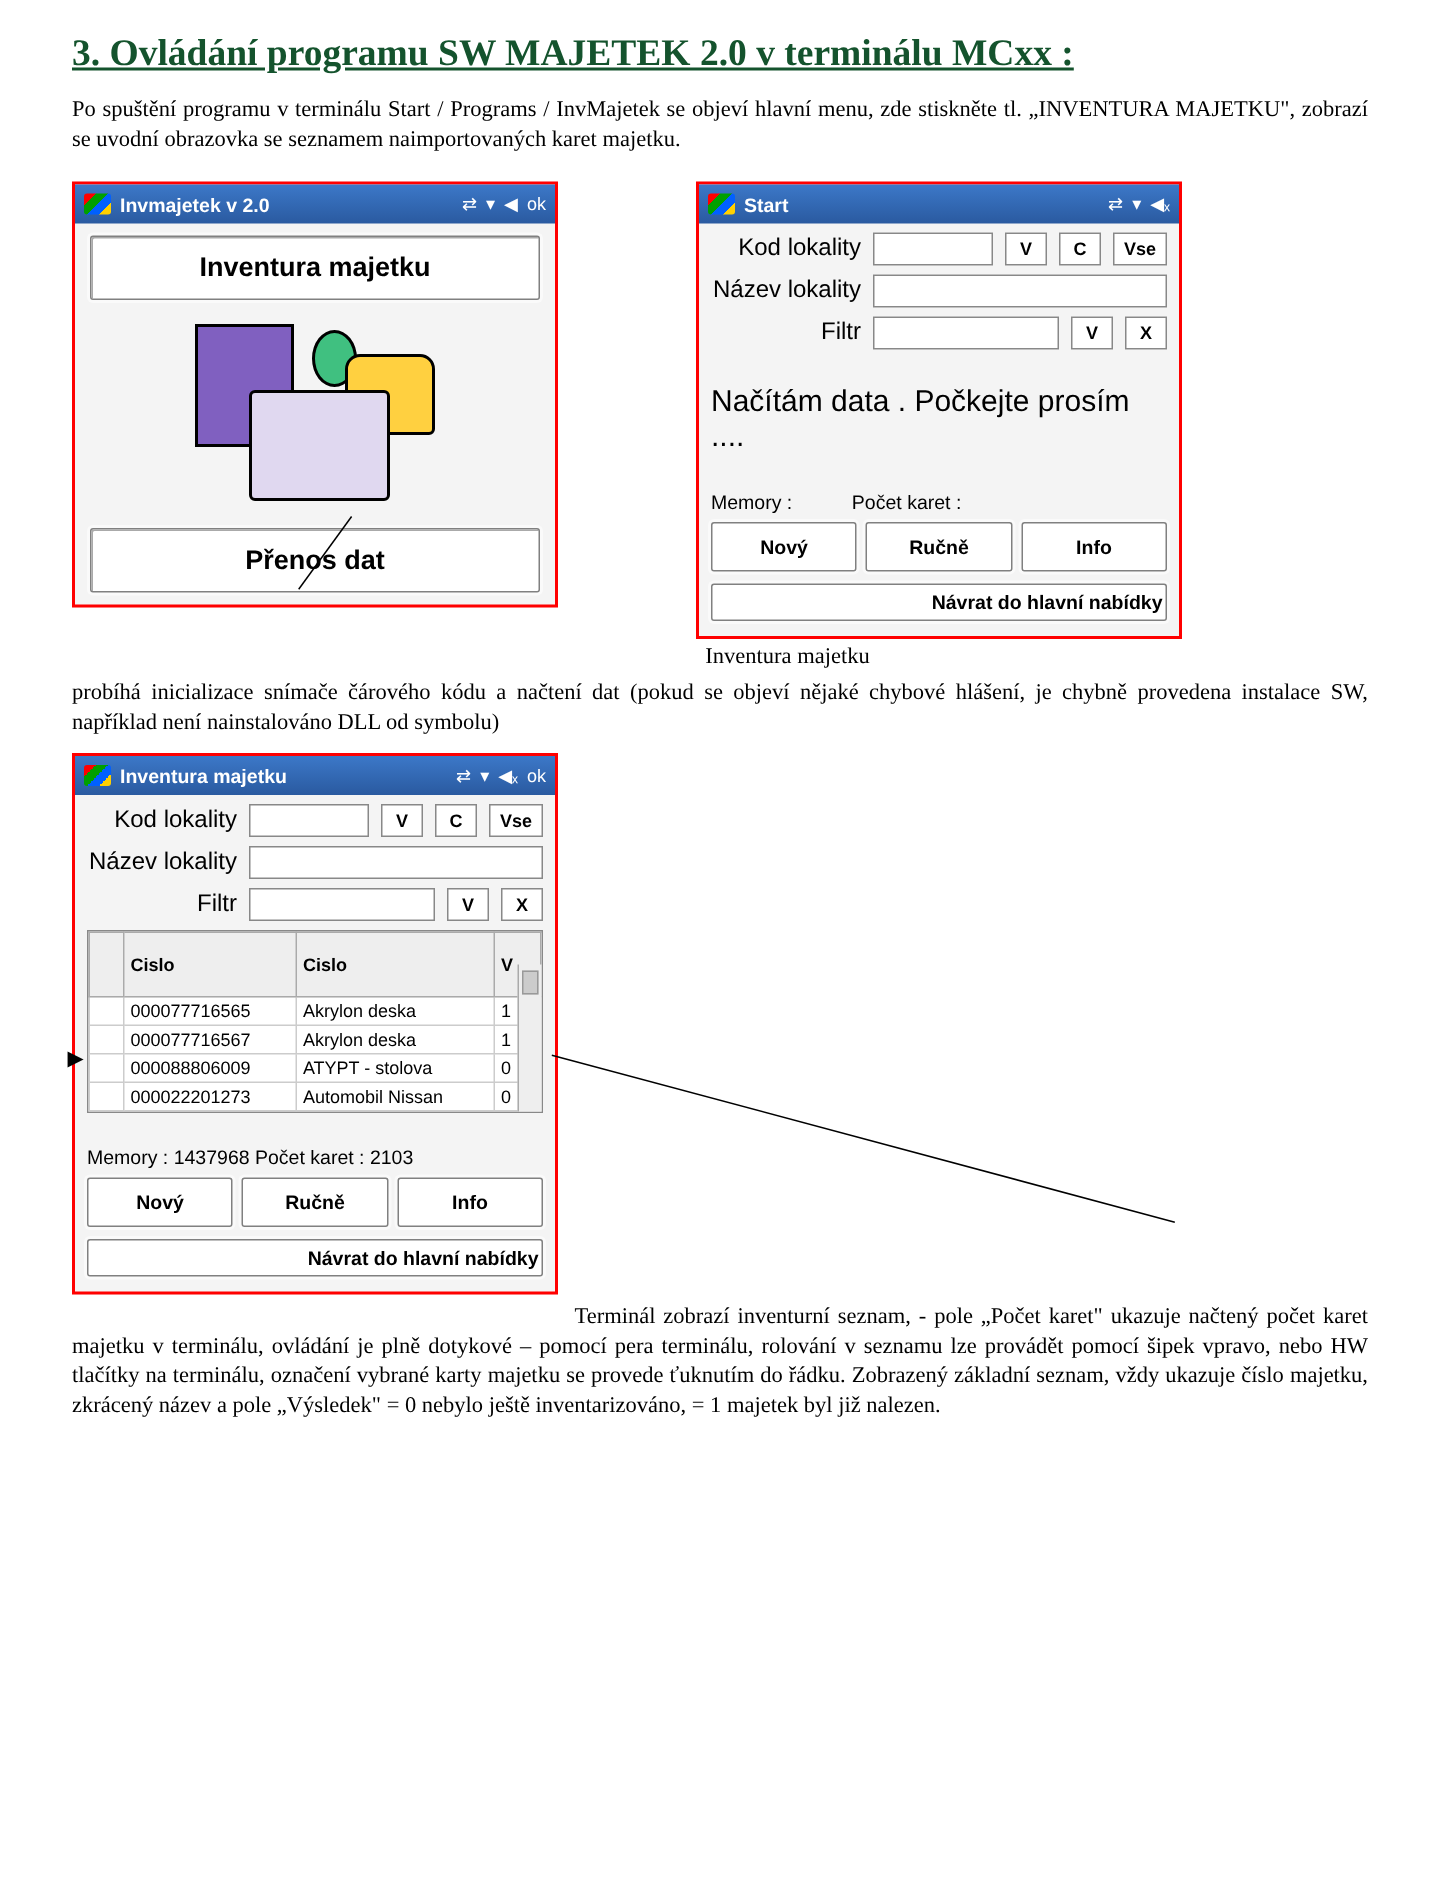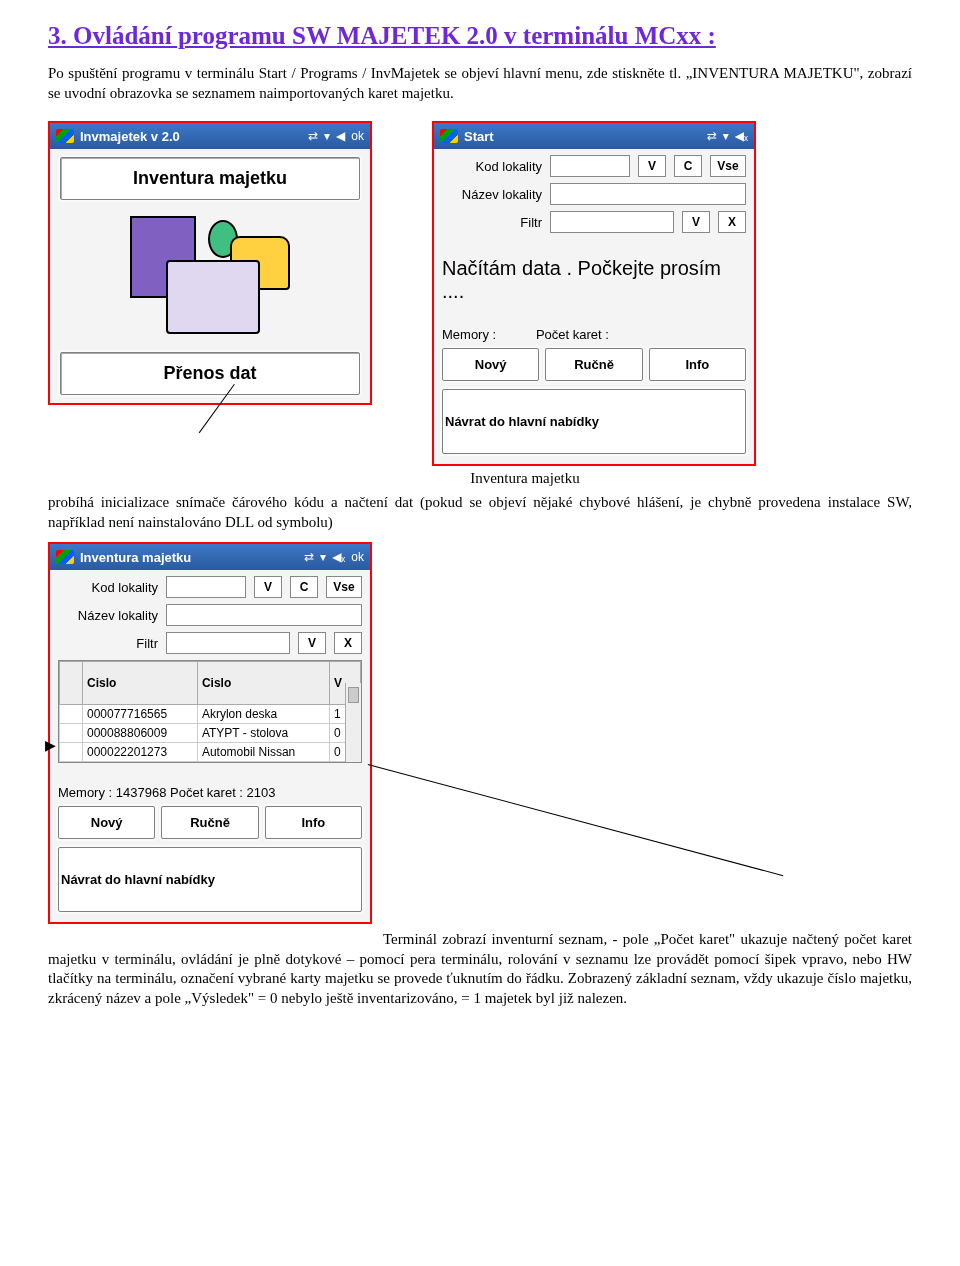--- a/index.html
+++ b/index.html
@@ -1,40 +1,40 @@
 <!DOCTYPE html>
 <html><head>
 <meta charset="utf-8">
 <style>
   body{margin:0;padding:22px 48px;font-family:"Times New Roman",serif;color:#000;background:#fff;width:960px;box-sizing:border-box}
-  h1{font-size:25px;font-weight:bold;text-decoration:underline;color:#6d28d9;margin:0 0 14px 0}
+  h1{font-size:25px;font-weight:bold;text-decoration:underline;color:#14532d;margin:0 0 14px 0}
   p{font-size:15px;line-height:1.35;margin:4px 0;text-align:justify}
-  .figrow{display:flex;gap:60px;margin:18px 0 4px 0;align-items:flex-start}
+  .figrow{display:flex;gap:92px;margin:18px 0 4px 0;align-items:flex-start}
   .phone{border:2px solid #ff0000;background:#f4f4f4;width:320px;font-family:Tahoma,Verdana,sans-serif;font-size:13px}
   .tbar{background:linear-gradient(#3c78c8,#2a5aa0);color:#fff;height:26px;display:flex;align-items:center;padding:0 6px;font-weight:bold;gap:6px}
   .flag{width:18px;height:14px;background:linear-gradient(135deg,#ff0000 0 25%,#00a000 25% 50%,#0060ff 50% 75%,#ffd000 75%);border-radius:2px}
   .trayicons{margin-left:auto;display:flex;gap:6px;font-weight:normal;font-size:12px}
   .trayicons span{display:inline-block}
   .mainmenu-title{font-size:22px;font-weight:bold;text-align:center;margin:16px 0 18px 0;color:#000}
   .bigbtn{margin:8px 10px;border:1px solid #808080;background:#fff;text-align:center;font-size:18px;font-weight:bold;padding:10px 4px;border-radius:2px;box-shadow:1px 1px 0 #aaa inset,0 0 0 2px #fafafa}
   .artwork{margin:16px auto;width:160px;height:120px;position:relative}
   .aw-item{position:absolute;border:2px solid #000}
   .aw1{left:0;top:0;width:62px;height:78px;background:#8060c0}
   .aw2{left:36px;top:44px;width:90px;height:70px;background:#e0d8f0;border-radius:4px}
   .aw3{right:0;top:20px;width:56px;height:50px;background:#ffd040;border-radius:10px 10px 4px 4px}
   .aw4{left:78px;top:4px;width:26px;height:34px;background:#40c080;border-radius:50%}
   .labelrow{display:flex;align-items:center;gap:8px;margin:6px 8px}
-  .lab{width:100px;text-align:right;font-size:13px}
+  .lab{width:100px;text-align:right;font-size:16px}
   .inp{flex:1;height:20px;border:1px solid #888;background:#fff}
   .tiny{width:26px;height:20px;border:1px solid #888;background:#fff;display:inline-flex;align-items:center;justify-content:center;font-size:12px;font-weight:bold}
   .status{margin:24px 8px;text-align:left;font-weight:normal;font-size:20px;min-height:40px}
   .footline{margin:22px 8px 6px 8px;font-size:13px}
   .btnrow{display:flex;gap:6px;margin:6px 8px}
   .mbtn{flex:1;border:1px solid #808080;background:#fff;text-align:center;font-weight:bold;padding:8px 2px;border-radius:2px;box-shadow:0 0 0 2px #fafafa}
-  .widebtn{margin:8px 8px 10px 8px;border:1px solid #808080;background:#fff;text-align:left;font-weight:bold;padding:24px 2px;border-radius:2px;box-shadow:0 0 0 2px #fafafa}
+  .widebtn{margin:8px 8px 10px 8px;border:1px solid #808080;background:#fff;text-align:right;font-weight:bold;padding:4px 2px;border-radius:2px;box-shadow:0 0 0 2px #fafafa}
   .grid{margin:4px 8px;border:1px solid #888;background:#fff;position:relative}
   .grid table{border-collapse:collapse;width:100%;font-size:12px}
   .grid th{background:#eee;border:1px solid #aaa;padding:14px 4px;text-align:left;font-weight:bold}
   .grid td{border:1px solid #ccc;padding:2px 4px}
   .grid tr.sel td{background:#3a78d0;color:#fff}
   .rowptr{position:absolute;left:-14px;top:76px;font-size:14px}
   .sbar{position:absolute;right:0;top:22px;bottom:0;width:15px;border-left:1px solid #aaa;background:#eee}
   .sbar .thumb{position:absolute;top:4px;left:2px;right:2px;height:14px;background:#ccc;border:1px solid #999}
   .connector{position:relative;height:0}
   .line1{position:absolute;left:186px;top:-86px;width:220px;height:60px;border-left:1px solid #000;transform:rotate(36deg);transform-origin:top left}
@@ -161,20 +161,26 @@
           <th style="width:22px">V</th>
         </tr>
         <tr>
               <td></td>
               <td>000077716565</td>
               <td>Akrylon deska</td>
               <td>1</td>
             </tr>
         <tr>
               <td></td>
+              <td>000077716567</td>
+              <td>Akrylon deska</td>
+              <td>1</td>
+            </tr>
+        <tr>
+              <td></td>
               <td>000088806009</td>
               <td>ATYPT - stolova</td>
               <td>0</td>
             </tr>
         <tr>
               <td></td>
               <td>000022201273</td>
               <td>Automobil Nissan</td>
               <td>0</td>
             </tr>

